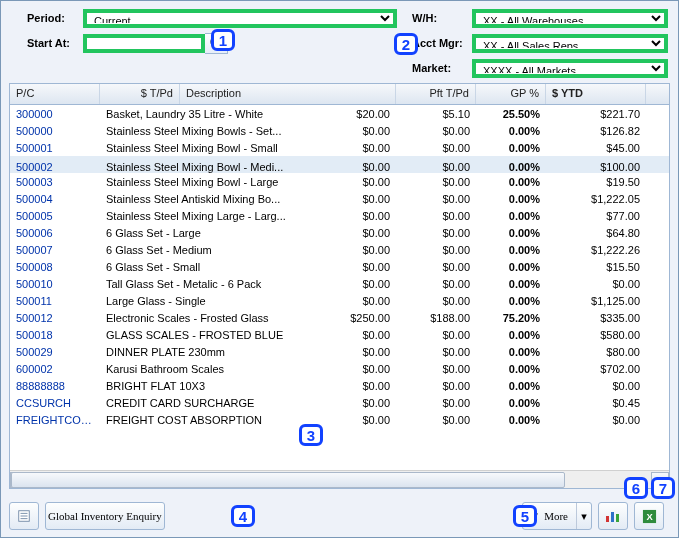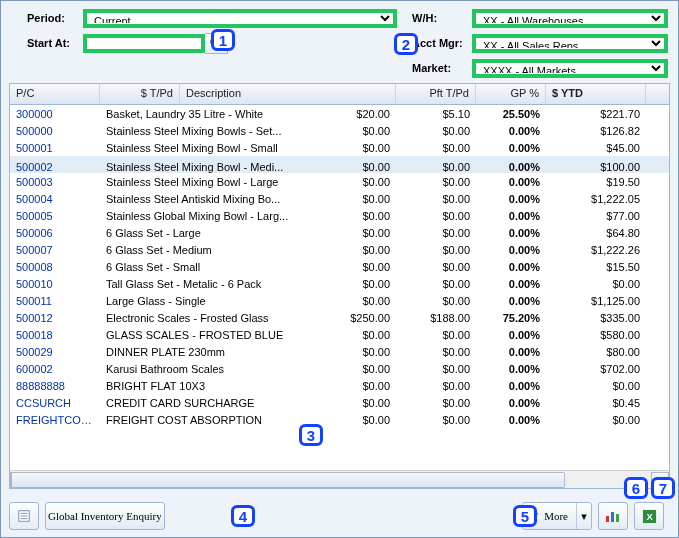--- a/index.html
+++ b/index.html
@@ -160,21 +160,21 @@
         <div class="row">
           <div class="cell pc">500004</div>
           <div class="cell desc">Stainless Steel Antiskid Mixing Bo...</div>
           <div class="cell num tpd">$0.00</div>
           <div class="cell num pft">$0.00</div>
           <div class="cell num gp">0.00%</div>
           <div class="cell num ytd">$1,222.05</div>
         </div>
         <div class="row">
           <div class="cell pc">500005</div>
-          <div class="cell desc">Stainless Global Mixing Bowl - Larg...</div>
+          <div class="cell desc">Stainless Steel Mixing Large - Larg...</div>
           <div class="cell num tpd">$0.00</div>
           <div class="cell num pft">$0.00</div>
           <div class="cell num gp">0.00%</div>
           <div class="cell num ytd">$77.00</div>
         </div>
         <div class="row">
           <div class="cell pc">500006</div>
           <div class="cell desc">6 Glass Set - Large</div>
           <div class="cell num tpd">$0.00</div>
           <div class="cell num pft">$0.00</div>

